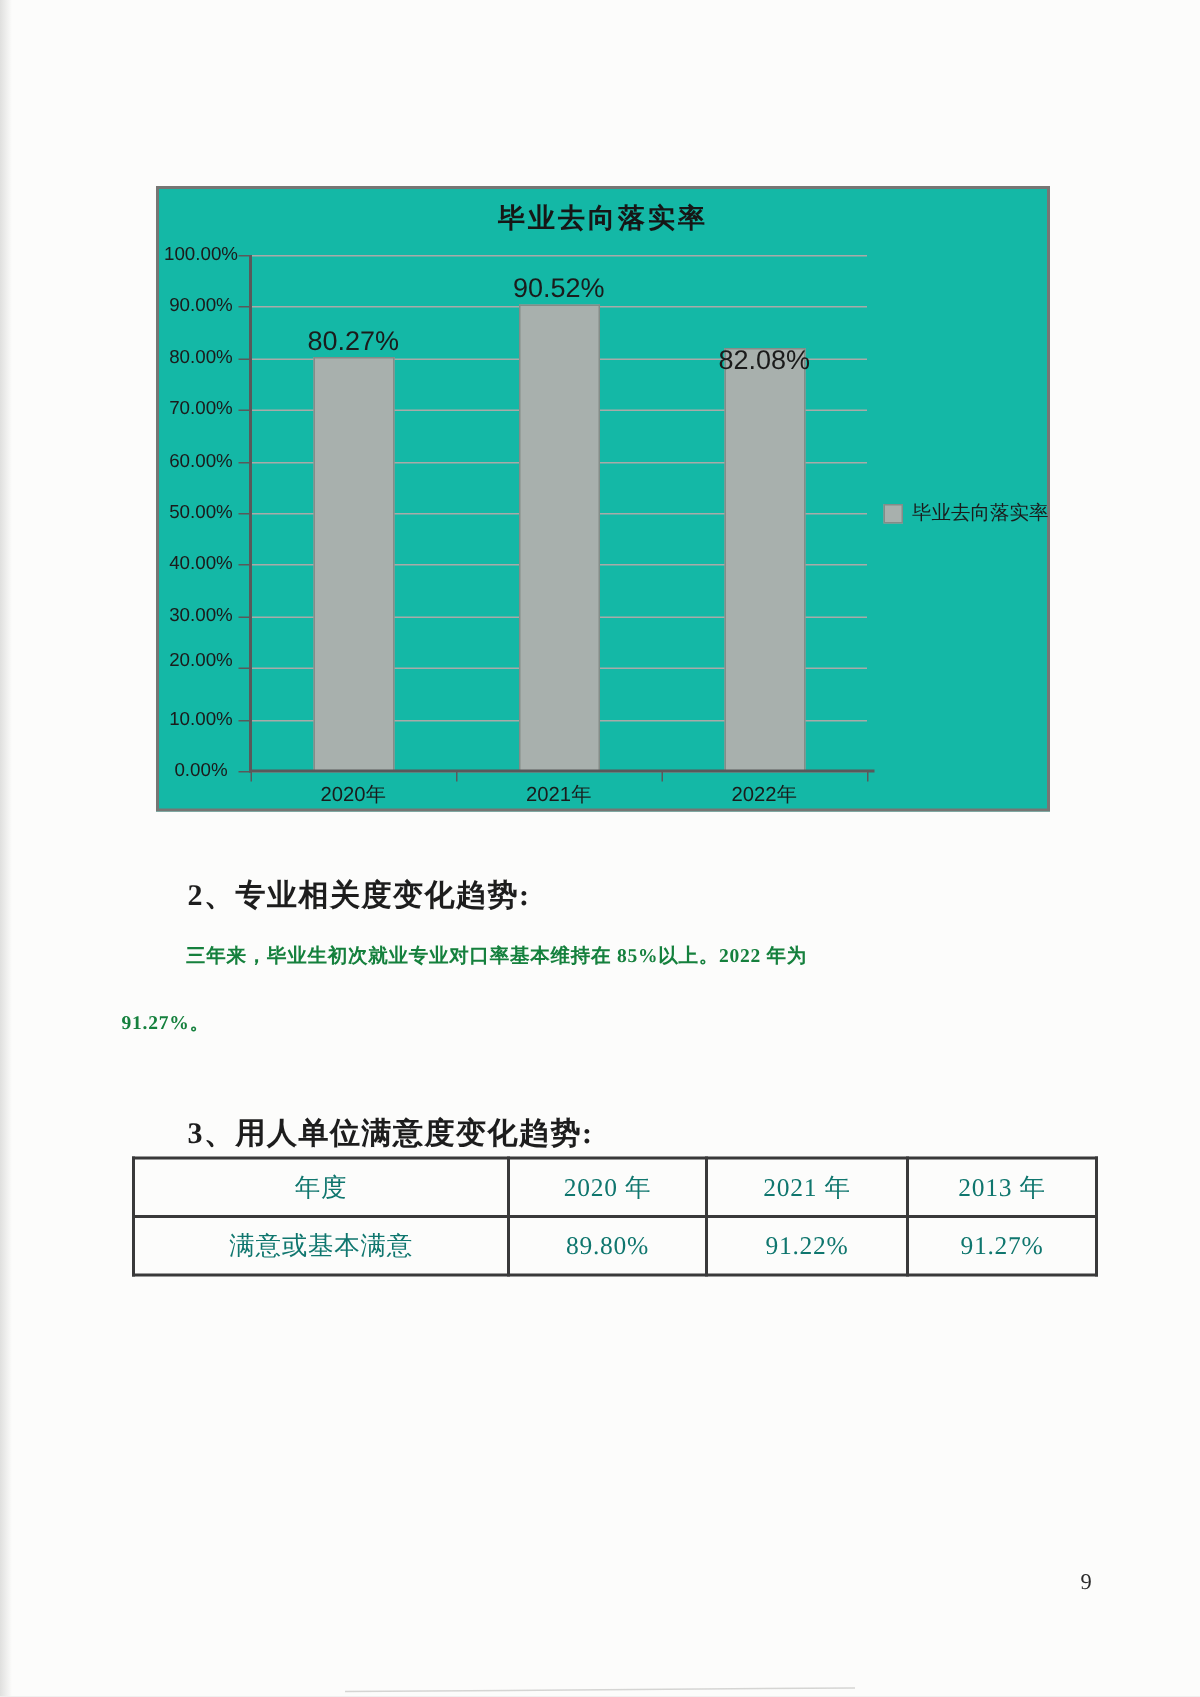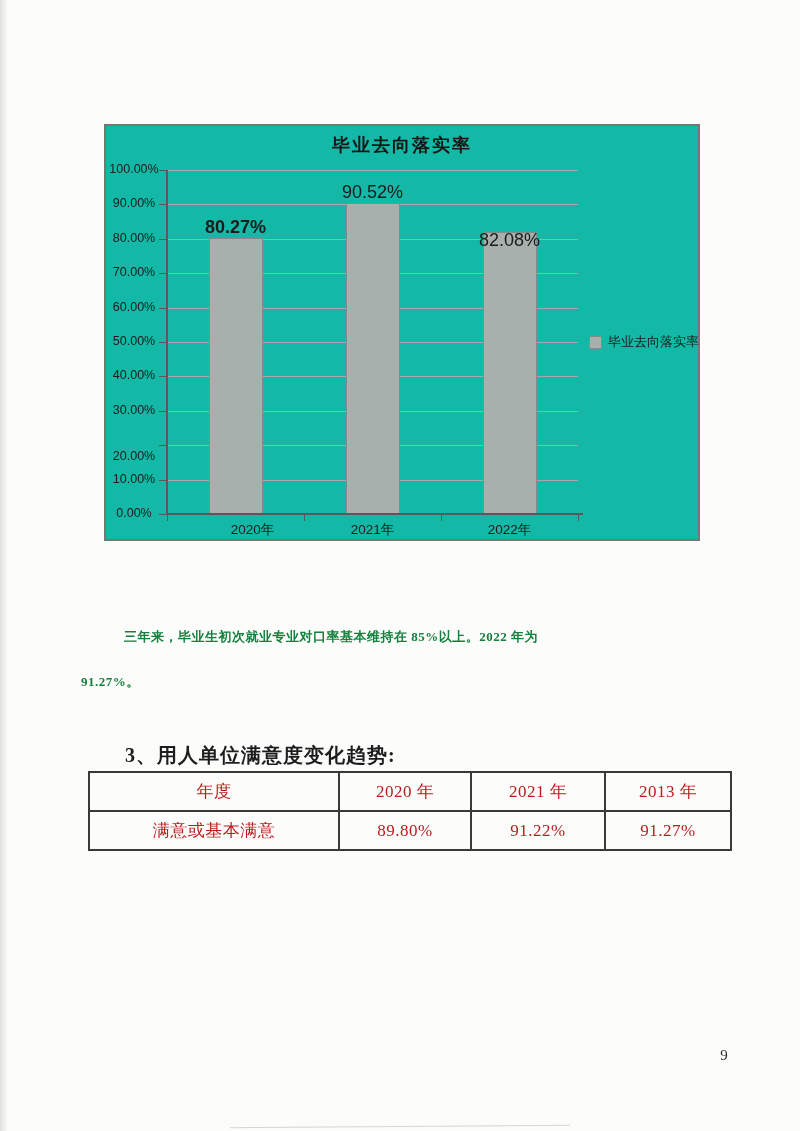--- a/index.html
+++ b/index.html
@@ -88,21 +88,21 @@
     letter-spacing:0.5px; white-space:nowrap;font-weight:bold;
   }
   .para-1 { left:124px; top:628px; }
   .para-2 { left:81px;  top:673px; }
 
   
   .satisfaction-table {
     position:absolute; left:88px; top:771px;
     width:634px; border-collapse:collapse;
     table-layout:fixed;
-    font-size:17px; color:#b91c1c;
+    font-size:17px; color:#0f766e;
   }
   .satisfaction-table td {
     border:2px solid #39393a;
     text-align:center; vertical-align:middle;
     height:37px; padding:0;
     letter-spacing:0.5px;
   }
   .col-1 { width:248px; } .col-2 { width:130px; }
   .col-3 { width:132px; } .col-4 { width:124px; }
 
@@ -123,21 +123,21 @@
     <div class="chart-title">毕业去向落实率</div>
     <div class="y-labels">
         <div class="ylab" style="top: 36px;">100.00%</div>
         <div class="ylab" style="top: 70.4px;">90.00%</div>
         <div class="ylab" style="top: 104.8px;">80.00%</div>
         <div class="ylab" style="top: 139.2px;">70.00%</div>
         <div class="ylab" style="top: 173.6px;">60.00%</div>
         <div class="ylab" style="top: 208px;">50.00%</div>
         <div class="ylab" style="top: 242.4px;">40.00%</div>
         <div class="ylab" style="top: 276.8px;">30.00%</div>
-        <div class="ylab" style="top: 323px;">20.00%</div>
+        <div class="ylab" style="top: 307px;">20.00%</div>
         <div class="ylab" style="top: 345.6px;">10.00%</div>
         <div class="ylab" style="top: 380px;">0.00%</div>
       </div>
     <div class="plot">
       <div class="y-axis"></div>
       <div class="x-axis"></div>
     <div class="gridline" style="top: 0px;"></div>
         <div class="ytickmark" style="top: 0px;"></div>
         <div class="gridline" style="top: 34.4px;"></div>
         <div class="ytickmark" style="top: 34.4px;"></div>
@@ -157,37 +157,38 @@
         <div class="ytickmark" style="top: 275.2px;"></div>
         <div class="gridline" style="top: 309.6px;"></div>
         <div class="ytickmark" style="top: 309.6px;"></div>
         <div class="gridline" style="top: 344px;"></div>
         <div class="ytickmark" style="top: 344px;"></div>
         <div class="xtickmark" style="left: 0px;"></div>
         <div class="xtickmark" style="left: 137px;"></div>
         <div class="xtickmark" style="left: 274px;"></div>
         <div class="xtickmark" style="left: 411px;"></div>
         <div class="bar" style="left: 41.5px; height: 276.129px; background: rgb(168, 176, 173); border-color: rgb(132, 140, 136);"></div>
-        <div class="val-label" style="left: 26.5px; top: 46.8712px; font-weight: bold;">80.27%</div>
+        <div class="val-label" style="left: 26.5px; top: 46.8712px;">80.27%</div>
         <div class="bar" style="left: 178.5px; height: 311.389px; background: rgb(168, 176, 173); border-color: rgb(132, 140, 136);"></div>
         <div class="val-label" style="left: 163.5px; top: 11.6112px;">90.52%</div>
         <div class="bar" style="left: 315.5px; height: 282.355px; background: rgb(168, 176, 173); border-color: rgb(132, 140, 136);"></div>
         <div class="val-label" style="left: 300.5px; top: 40.6448px; margin-top: 19px;">82.08%</div>
       </div>
     <div class="x-labels">
-        <div class="xlab" style="left: 17px;">2020年</div>
+        <div class="xlab" style="left: 0px;">2020年</div>
         <div class="xlab" style="left: 137px;">2021年</div>
         <div class="xlab" style="left: 274px;">2022年</div>
       </div>
     <div class="legend">
       <span class="legend-swatch"></span>
       <span class="legend-text">毕业去向落实率</span>
     </div>
   </div>
 
+  <div class="h2">2、专业相关度变化趋势:</div>
   <div class="para para-1">三年来，毕业生初次就业专业对口率基本维持在 85%以上。2022 年为</div>
   <div class="para para-2">91.27%。</div>
   <div class="h3">3、用人单位满意度变化趋势:</div>
 
   <table class="satisfaction-table">
     <tbody>
         <tr>
       <td class="col-1">年度</td>
       <td class="col-2">2020 年</td>
       <td class="col-3">2021 年</td>

